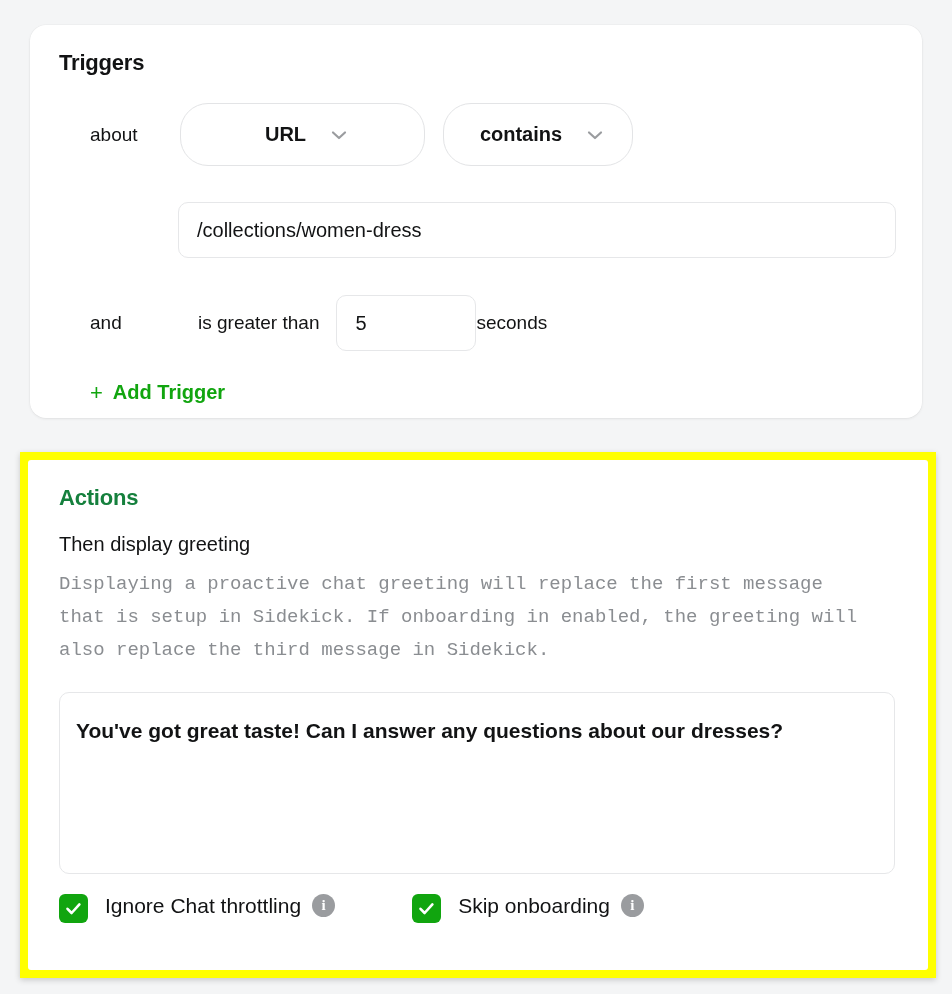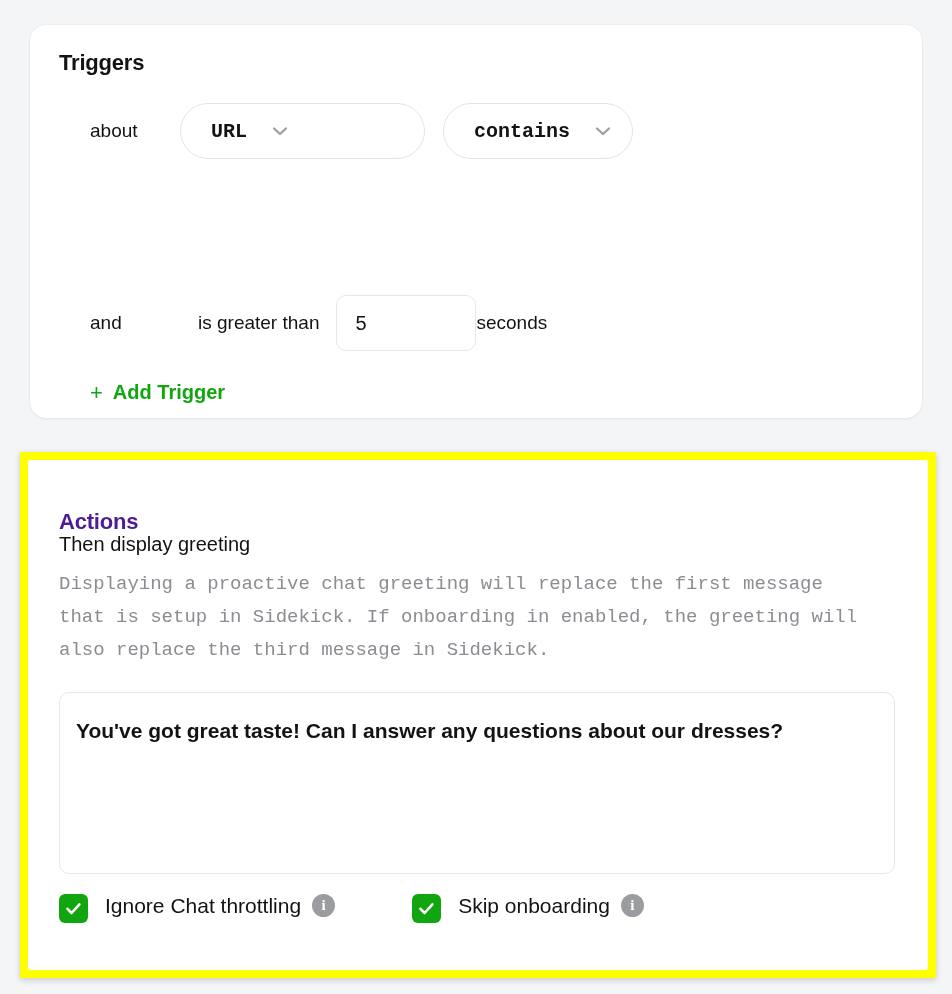--- a/index.html
+++ b/index.html
@@ -42,28 +42,27 @@
   .row { position: absolute; display: flex; align-items: center; }
 
   .conn-word {
     font-size: 19px;
     color: #121314;
   }
 
   .select-pill {
     display: inline-flex;
     align-items: center;
-    justify-content: flex-start;
-    height: 56px;
+    justify-content: center;
+    height: 63px;
     border: 1px solid #e3e4e6;
     border-radius: 28px;
     background: #ffffff;
     padding: 0 20px 0 30px;
     cursor: pointer;
-    font-family: Liberation Mono, monospace;
   }
   .select-pill .label {
     font-size: 20px;
     font-weight: 700;
     color: #121314;
     white-space: nowrap;
   }
   .chev {
     width: 22px;
     height: 22px;
@@ -123,23 +122,22 @@
     height: 100%;
     background: #ffffff;
     border-radius: 3px;
   }
   .actions-title {
     position: absolute;
     left: 31px;
     top: 25px;
     font-size: 22px;
     font-weight: 700;
-    color: #4c1d95;
+    color: #15803d;
     letter-spacing: -0.2px;
-    margin-top: 24px;
   }
   .actions-sub {
     position: absolute;
     left: 31px;
     top: 73px;
     font-size: 20px;
     color: #121314;
   }
   .actions-desc {
     position: absolute;
@@ -242,20 +240,21 @@
       <div class="select-pill" style="width:190px; margin-left:18px;">
         <span class="label">contains</span>
         <span class="chev">
           <svg width="22" height="22" viewBox="0 0 22 22">
               <path d="M5 8.5 L11 14 L17 8.5" fill="none" stroke="#9a9c9f" stroke-width="2.2" stroke-linecap="round" stroke-linejoin="round"></path>
             </svg>
         </span>
       </div>
     </div>
 
+    <div class="text-input" style="position:absolute; left:148px; top:177px; width:718px;">/collections/women-dress</div>
 
     <div class="row" style="left:60px; top:270px;">
       <span class="conn-word" style="width:90px;">and</span>
 
 
       <span class="conn-word" style="margin-left:18px;">is greater than</span>
 
       <div class="text-input" style="width:140px; margin-left:17px;">5</div>
 
       <span class="conn-word" style="">seconds</span>

